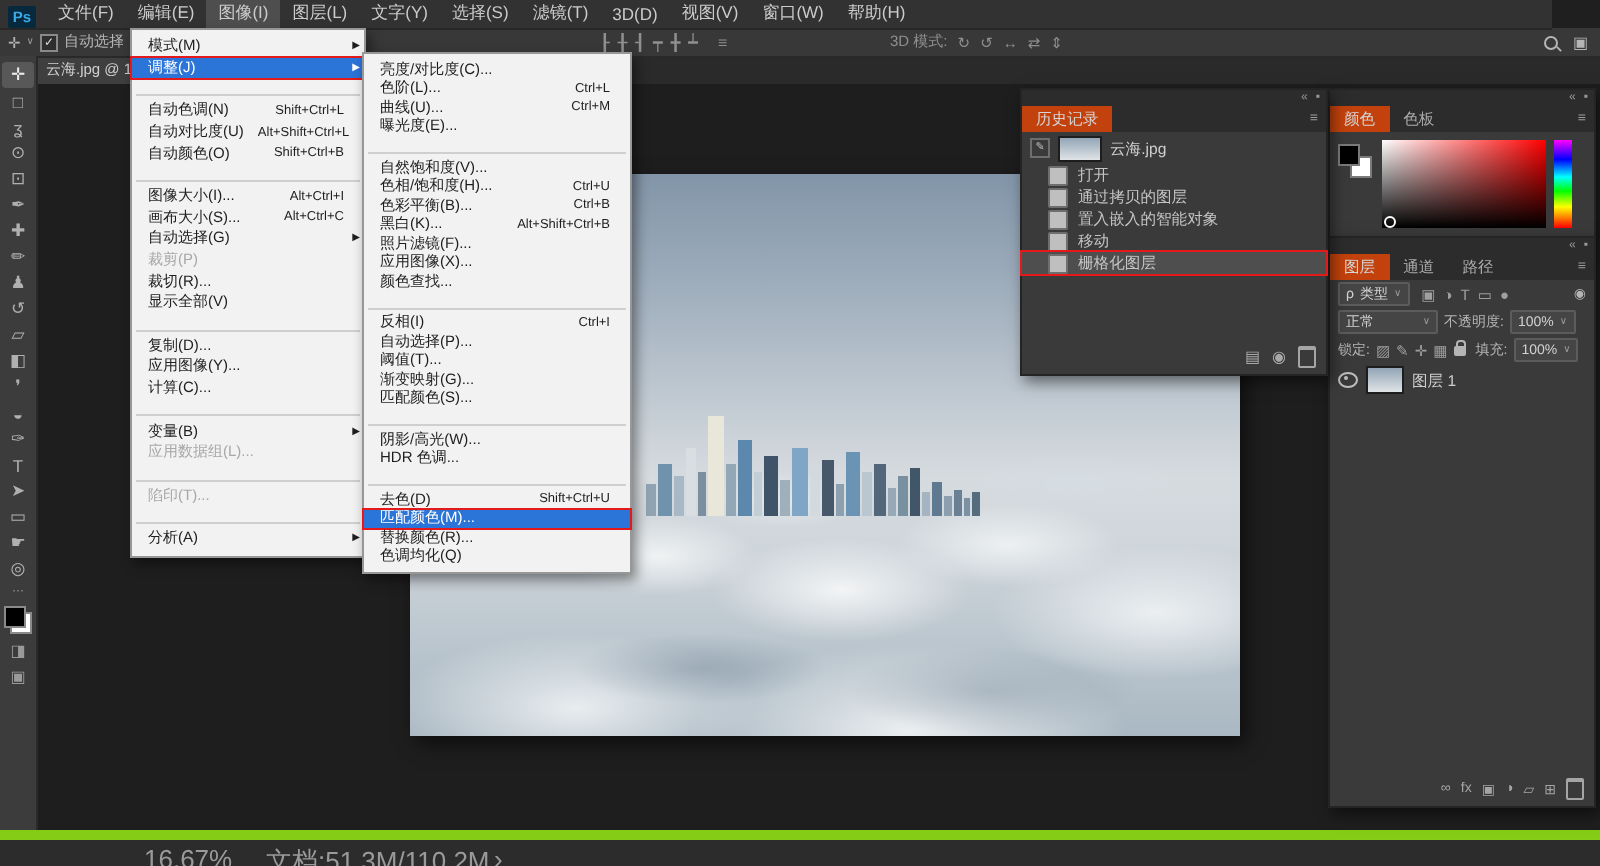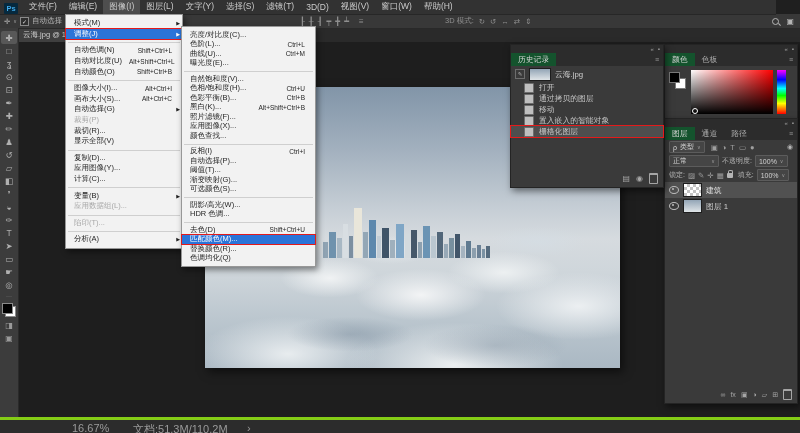--- a/index.html
+++ b/index.html
@@ -68,30 +68,30 @@
         font-size:7.5px;color:#1e1e1e;padding:3px 0;z-index:50}
   #image-menu{left:65px;top:14px;width:116px;--rh:10.6px}
   #adjust-submenu{left:181px;top:26px;width:133px;--rh:9.5px;z-index:51}
   .mi{position:relative;display:flex;align-items:center;height:var(--rh);padding:0 10px 0 8px;white-space:nowrap}
   .mi .sc{margin-left:auto;padding-left:7px;font-size:6.5px}
   .mi .ar{display:none;position:absolute;right:2px;top:50%;transform:translateY(-50%);font-size:5px}
   .mi.arrow .ar{display:block}
   .mi.disabled{color:#a8a8a8}
   .mi.hilite{background:#2b74d8;color:#fff}
   .mi.redbox{outline:1px solid #e41a1a}
-  .mi.sep{margin-top:6px}
+  .mi.sep{margin-top:11px}
   .mi.sep::before{content:"";position:absolute;left:2px;right:2px;top:-3px;border-top:1px solid #cfcfcf}
 
   
   .panel{position:absolute;background:#3a3a3a;border:1px solid #242424;box-shadow:2px 3px 7px rgba(0,0,0,.5)}
   .pstrip{height:8px;background:#2c2c2c;display:flex;justify-content:flex-end;align-items:center;gap:4px;
           padding:0 3px;color:#9a9a9a;font-size:6px;line-height:8px}
   .ptabrow{height:13px;background:#2c2c2c;display:flex;position:relative;font-size:7.8px;color:#ababab}
   .ptab{padding:0 7px;display:flex;align-items:center}
-  .ptab.active{background:#14532d;color:#d6d6d6}
+  .ptab.active{background:#c2410c;color:#d6d6d6}
   .pmenu{position:absolute;right:4px;top:0;height:13px;display:flex;align-items:center;color:#9a9a9a;font-size:7px}
 
   #history-panel{left:510px;top:44px;width:152px;height:142px;z-index:30}
   .hsnap{display:flex;align-items:center;height:16px;padding:0 4px;gap:4px;font-size:7.8px;color:#d0d0d0}
   .hb-src{width:8px;height:8px;border:1px solid #6e6e6e;display:flex;align-items:center;justify-content:center;
           font-size:5.5px;color:#bbb}
   .hthumb{width:20px;height:11px;background:linear-gradient(180deg,#93a5b6,#dfe4e7);border:1px solid #1d1d1d}
   .hrow{display:flex;align-items:center;height:11px;padding:0 4px 0 13px;gap:5px;font-size:7.8px;color:#c5c5c5;position:relative}
   .hrow .doc{width:8px;height:8px;background:#bfbfbf;border:1px solid #6e6e6e;border-radius:1px;flex:0 0 8px}
   .hrow.current{background:#4e4e4e}
@@ -126,21 +126,21 @@
   .lrow.checker .lthumb{background-color:#fff;
       background-image:conic-gradient(#c3c3c3 0 25%,#fff 0 50%,#c3c3c3 0 75%,#fff 0);background-size:6px 6px}
   .lrow .lk{margin-left:auto;display:none}
   .lrow.locked .lk{display:inline-block}
   .lfoot{position:absolute;bottom:3px;left:0;right:0;display:flex;justify-content:flex-end;align-items:center;
          gap:5px;padding:0 5px;color:#a5a5a5;font-size:7px}
   .trash{width:7px;height:8px;border:1px solid #a5a5a5;border-top:2px solid #a5a5a5;border-radius:1px;display:inline-block}
 
   
   #statusbar{position:absolute;left:0;bottom:0;width:800px;height:13px;background:#2c2c2c;
-             border-top:3px solid #84cc16;font-size:11px;color:#9a9a9a;z-index:8}
+             border-top:5px solid #84cc16;font-size:13px;color:#9a9a9a;z-index:8}
   #sb-zoom{position:absolute;left:72px;top:2px}
   #sb-doc{position:absolute;left:133px;top:2px}
   #sb-arrow{position:absolute;left:247px;top:2px}
 </style>
 </head>
 <body>
 
 <div id="menubar">
   <div id="ps-logo">Ps</div>
   <div style="display:flex;height:14px">
@@ -458,21 +458,21 @@
       <span>阈值(T)...</span>
       <span class="sc"></span>
 
     </div>
       <div class="mi">
       <span>渐变映射(G)...</span>
       <span class="sc"></span>
 
     </div>
       <div class="mi">
-      <span>可选颜色(S)...</span>
+      <span>匹配颜色(S)...</span>
       <span class="sc"></span>
 
     </div>
       <div class="mi sep">
       <span>阴影/高光(W)...</span>
       <span class="sc"></span>
 
     </div>
       <div class="mi">
       <span>HDR 色调...</span>
@@ -520,25 +520,25 @@
       <div class="hrow">
       <span class="doc"></span>
       <span>打开</span>
     </div>
       <div class="hrow">
       <span class="doc"></span>
       <span>通过拷贝的图层</span>
     </div>
       <div class="hrow">
       <span class="doc"></span>
-      <span>移动</span>
+      <span>置入嵌入的智能对象</span>
     </div>
       <div class="hrow">
       <span class="doc"></span>
-      <span>置入嵌入的智能对象</span>
+      <span>移动</span>
     </div>
       <div class="hrow current redbox">
       <span class="doc"></span>
       <span>栅格化图层</span>
     </div>
     </div>
   <div class="hfoot">
     <span>▤</span>
     <span>◉</span>
     <span class="trash"></span>
@@ -614,26 +614,20 @@
         <span class="fic">▦</span>
       </div>
     <span class="lock-ic"></span>
     <span style="margin-left:2px">填充:</span>
     <span class="dd">
       <span>100%</span>
       <span class="car">∨</span>
     </span>
   </div>
   <div>
-      <div class="lrow selected visible checker">
-      <span class="eye"></span>
-      <span class="lthumb"></span>
-      <span>建筑</span>
-
-    </div>
       <div class="lrow visible">
       <span class="eye"></span>
       <span class="lthumb"></span>
       <span>图层 1</span>
 
     </div>
     </div>
   <div class="lfoot">
     <div style="display:flex;gap:5px;align-items:center">
         <span>∞</span>

